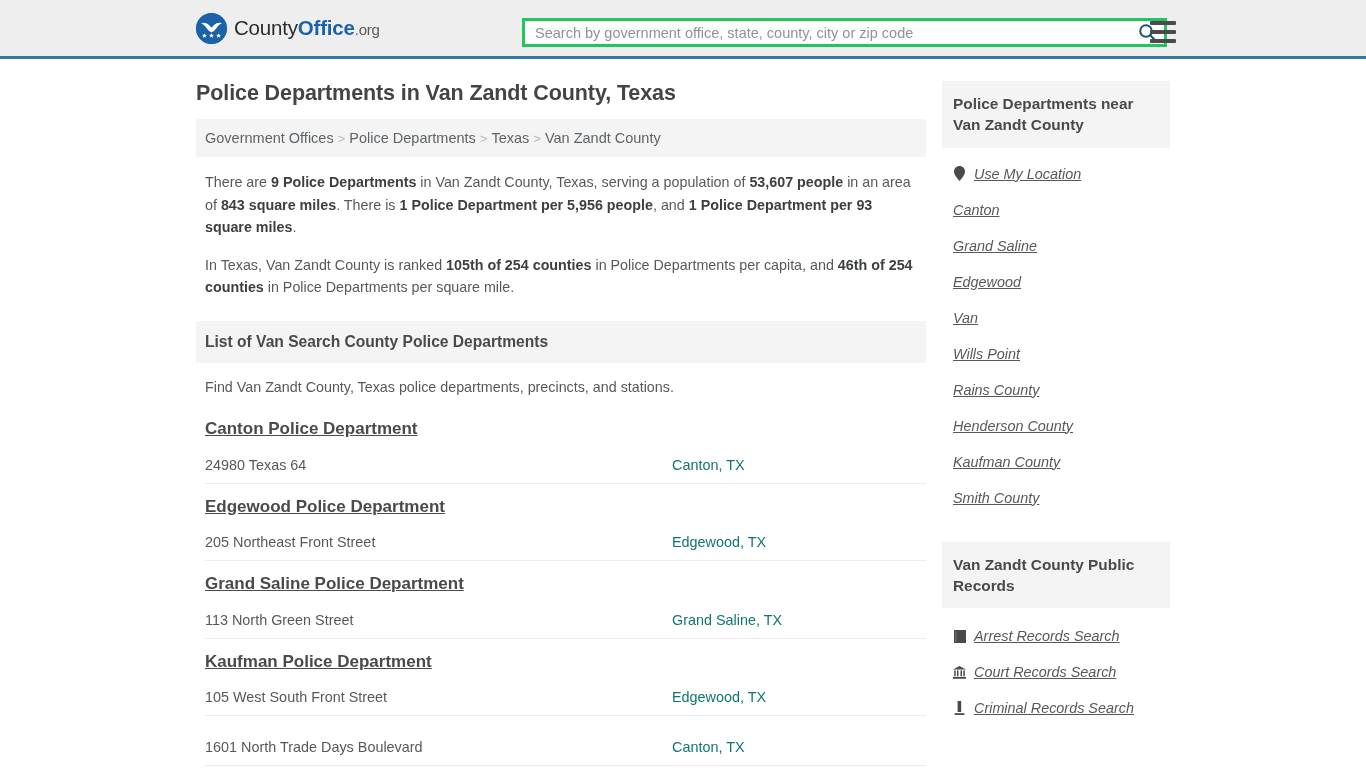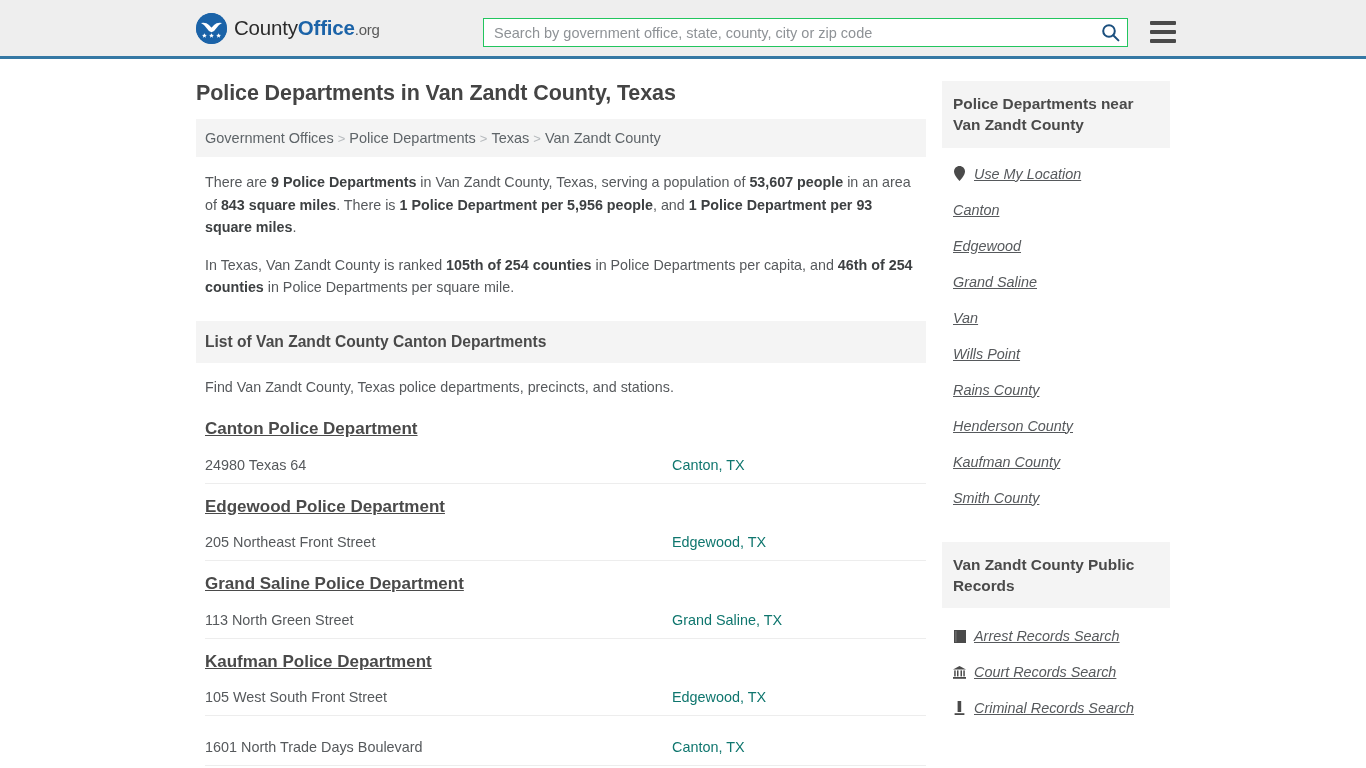--- a/index.html
+++ b/index.html
@@ -46,26 +46,26 @@
     letter-spacing: -0.2px;
     white-space: nowrap;
     line-height: 1;
   }
   .brand-text .b1 { color: #2b2b2b; font-weight: 400; }
   .brand-text .b2 { color: #1b63a8; font-weight: 700; }
   .brand-text .b3 { color: #5a5a5a; font-size: 15px; }
 
   .search-wrap {
     position: absolute;
-    left: 483px;
+    left: 522px;
     top: 18px;
     width: 645px;
     height: 29px;
     background: #ffffff;
-    border: 1px solid #22c55e;
+    border: 3px solid #22c55e;
     display: flex;
     align-items: center;
   }
   .search-input {
     flex: 1 1 auto;
     border: 0;
     outline: none;
     background: transparent;
     font-family: "Liberation Sans", sans-serif;
     font-size: 14.5px;
@@ -278,21 +278,21 @@
     <h1 class="page-title">Police Departments in Van Zandt County, Texas</h1>
 
     <div class="breadcrumb">
       <a href="#">Government Offices</a><span class="sep">&gt;</span><a href="#">Police Departments</a><span class="sep">&gt;</span><a href="#">Texas</a><span class="sep">&gt;</span><a href="#">Van Zandt County</a>
     </div>
 
     <p class="intro"><span>There are </span><b>9 Police Departments</b><span> in Van Zandt County, Texas, serving a population of </span><b>53,607 people</b><span> in an area of </span><b>843 square miles</b><span>. There is </span><b>1 Police Department per 5,956 people</b><span>, and </span><b>1 Police Department per 93 square miles</b><span>.</span></p>
 
     <p class="intro"><span>In Texas, Van Zandt County is ranked </span><b>105th of 254 counties</b><span> in Police Departments per capita, and </span><b>46th of 254 counties</b><span> in Police Departments per square mile.</span></p>
 
-    <div class="section-head">List of Van Zandt County Canton Departments</div>
+    <div class="section-head">List of Van Search County Police Departments</div>
     <div class="section-sub">Find Van Zandt County, Texas police departments, precincts, and stations.</div>
 
     <div class="listing">
 
       <div class="listing-row">
         <a class="listing-name" href="#">Canton Police Department</a>
         <div class="listing-detail">
           <span class="listing-addr">24980 Texas 64</span>
           <span class="listing-city">Canton, TX</span>
         </div>
@@ -349,24 +349,24 @@
               <path d="M5.5 0C2.46 0 0 2.46 0 5.5C0 9.6 5.5 15 5.5 15S11 9.6 11 5.5C11 2.46 8.54 0 5.5 0Z" fill="#4a4a4a"></path>
             </svg>
           </span>
           <a class="side-link" href="#">Use My Location</a>
         </div>
 
         <div class="side-link-row">
           <a class="side-link" href="#">Canton</a>
         </div>
         <div class="side-link-row">
+          <a class="side-link" href="#">Grand Saline</a>
+        </div>
+        <div class="side-link-row">
           <a class="side-link" href="#">Edgewood</a>
-        </div>
-        <div class="side-link-row">
-          <a class="side-link" href="#">Grand Saline</a>
         </div>
         <div class="side-link-row">
           <a class="side-link" href="#">Van</a>
         </div>
         <div class="side-link-row">
           <a class="side-link" href="#">Wills Point</a>
         </div>
         <div class="side-link-row">
           <a class="side-link" href="#">Rains County</a>
         </div>

